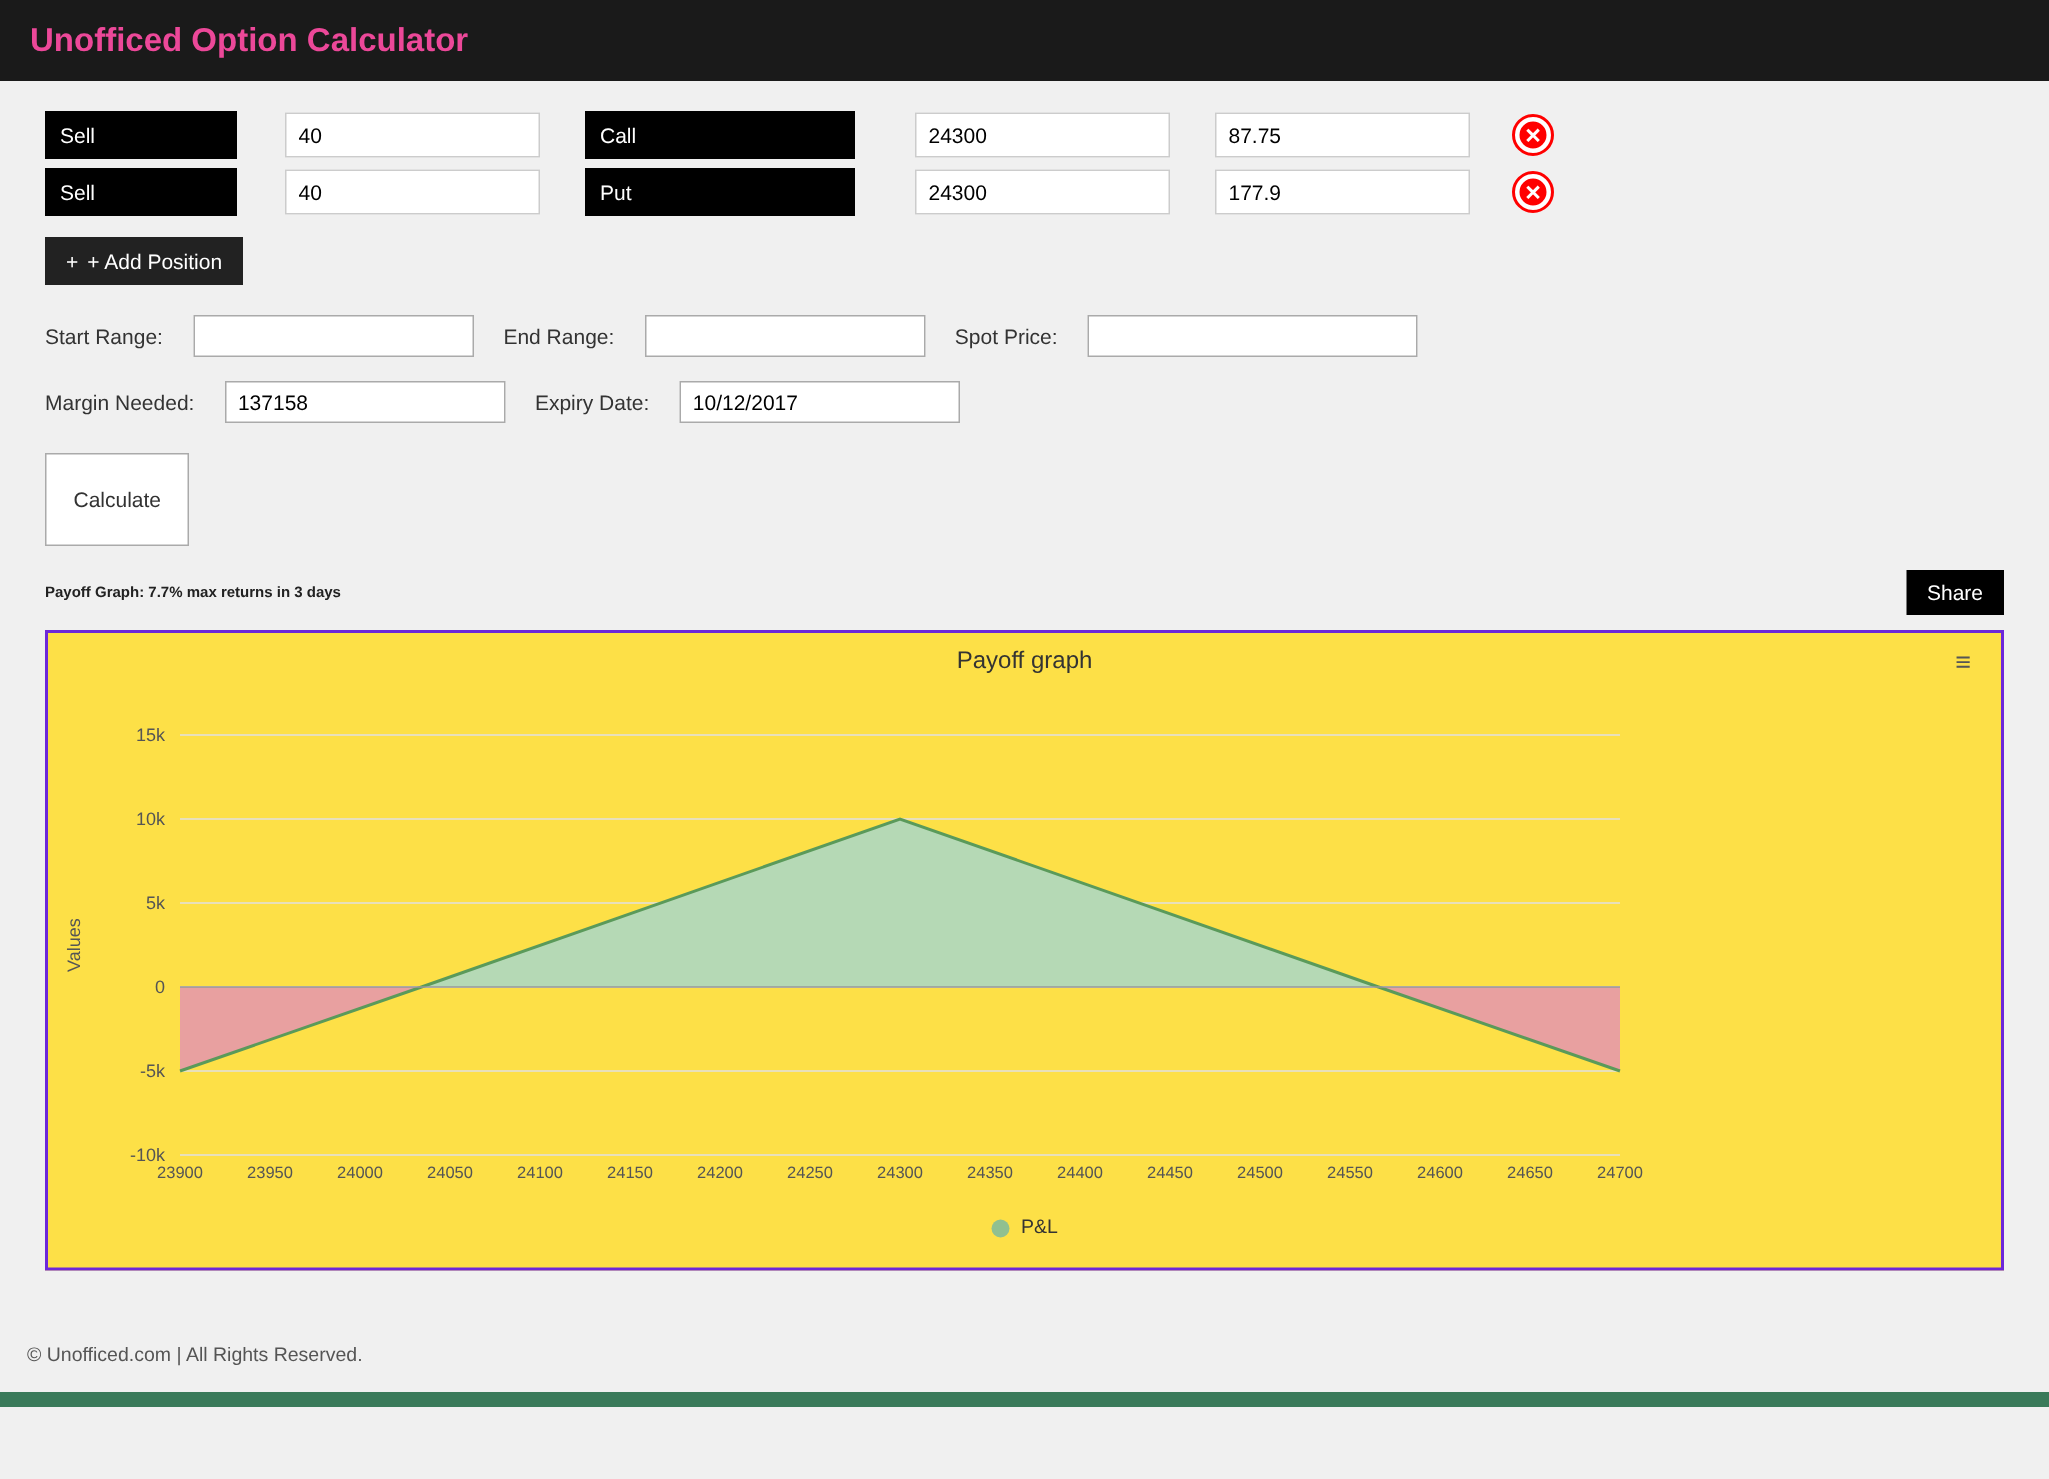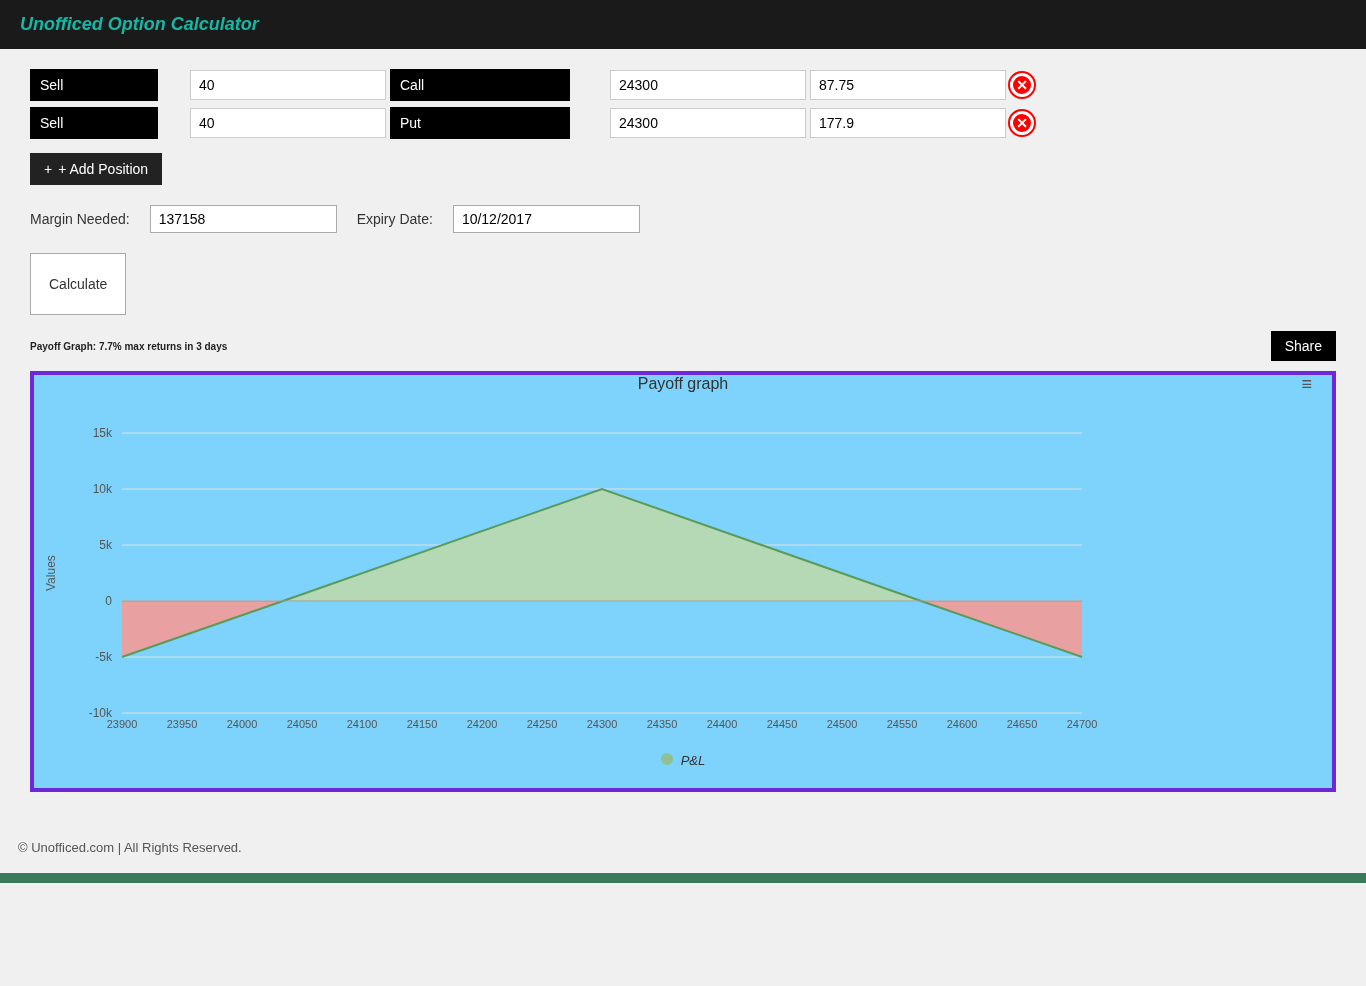--- a/index.html
+++ b/index.html
@@ -1,25 +1,24 @@
 <!DOCTYPE html>
 <html><head>
   <meta charset="utf-8">
   <style>
     * { box-sizing: border-box; margin: 0; padding: 0; }
     body { font-family: Arial, sans-serif; font-size: 14px; background: #f0f0f0; color: #333; }
 
     
     .header {
       background: #1a1a1a;
-      color: #14b8a6;
+      color: #ec4899;
       padding: 14px 20px;
-      font-size: 18px;
+      font-size: 22px;
       font-weight: bold;
-      font-style: italic;
     }
 
     
     .main-content {
       padding: 20px 30px;
       background: #f0f0f0;
     }
 
     
     .positions-header {
@@ -53,21 +52,21 @@
       cursor: pointer;
       width: 128px;
       text-align: left;
     }
 
     .quantity-input, .strike-input, .premium-input {
       border: 1px solid #ccc;
       padding: 6px 8px;
       font-size: 14px;
       background: #fff;
-      width: 196px;
+      width: 170px;
     }
 
     .call-put-btn {
       background: #000;
       color: #fff;
       border: none;
       padding: 8px 10px;
       font-size: 14px;
       cursor: pointer;
       width: 180px;
@@ -170,23 +169,23 @@
       background: #000;
       color: #fff;
       border: none;
       padding: 7px 14px;
       font-size: 14px;
       cursor: pointer;
     }
 
     
     .chart-container {
-      background: #7dd3fc;
-      border: 4px solid #6d28d9;
-      padding: 0 10px 20px 10px;
+      background: #fde047;
+      border: 2px solid #6d28d9;
+      padding: 10px 10px 20px 10px;
       position: relative;
     }
     .chart-title-row {
       display: flex;
       justify-content: center;
       align-items: center;
       position: relative;
       margin-bottom: 10px;
     }
     .chart-title {
@@ -213,25 +212,24 @@
       color: #555;
       display: flex;
       align-items: center;
       justify-content: center;
       margin-right: 4px;
     }
 
     .chart-legend {
       display: flex;
       justify-content: center;
-      align-items: flex-start;
+      align-items: flex-end;
       gap: 8px;
       margin-top: 10px;
       font-size: 13px;
-      font-style: italic;
     }
     .legend-dot {
       width: 12px;
       height: 12px;
       border-radius: 50%;
       background: #90c090;
       display: inline-block;
     }
 
     
@@ -307,20 +305,28 @@
     </div>
   </div>
 
   
   <button class="add-position-btn">
     <span>+</span>
     <span>+ Add Position</span>
   </button>
 
   
+  <div class="controls-row">
+    <span class="control-label">Start Range:</span>
+    <input class="control-input" type="text" value="" style="">
+    <span class="control-label">End Range:</span>
+    <input class="control-input" type="text" value="" style="">
+    <span class="control-label">Spot Price:</span>
+    <input class="control-input-wide" type="text" value="" style="">
+  </div>
 
   
   <div class="controls-row">
     <span class="control-label">Margin Needed:</span>
     <input class="control-input" type="text" value="137158" style="">
     <span class="control-label">Expiry Date:</span>
     <input class="control-input" type="text" value="10/12/2017" style="">
   </div>
 
   

